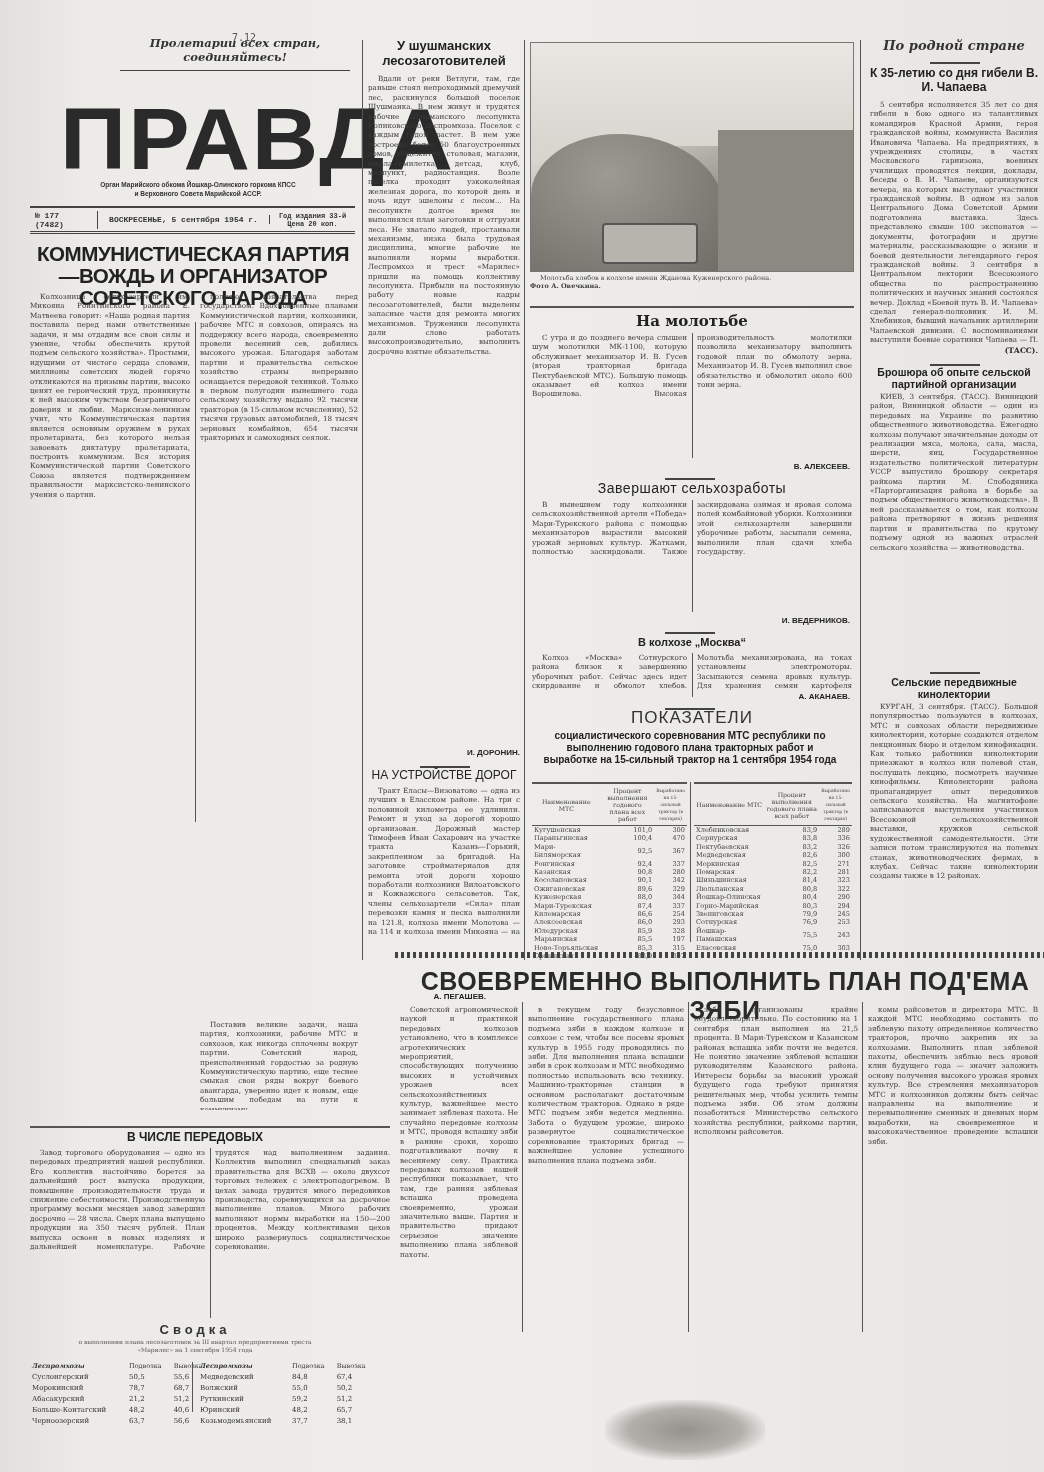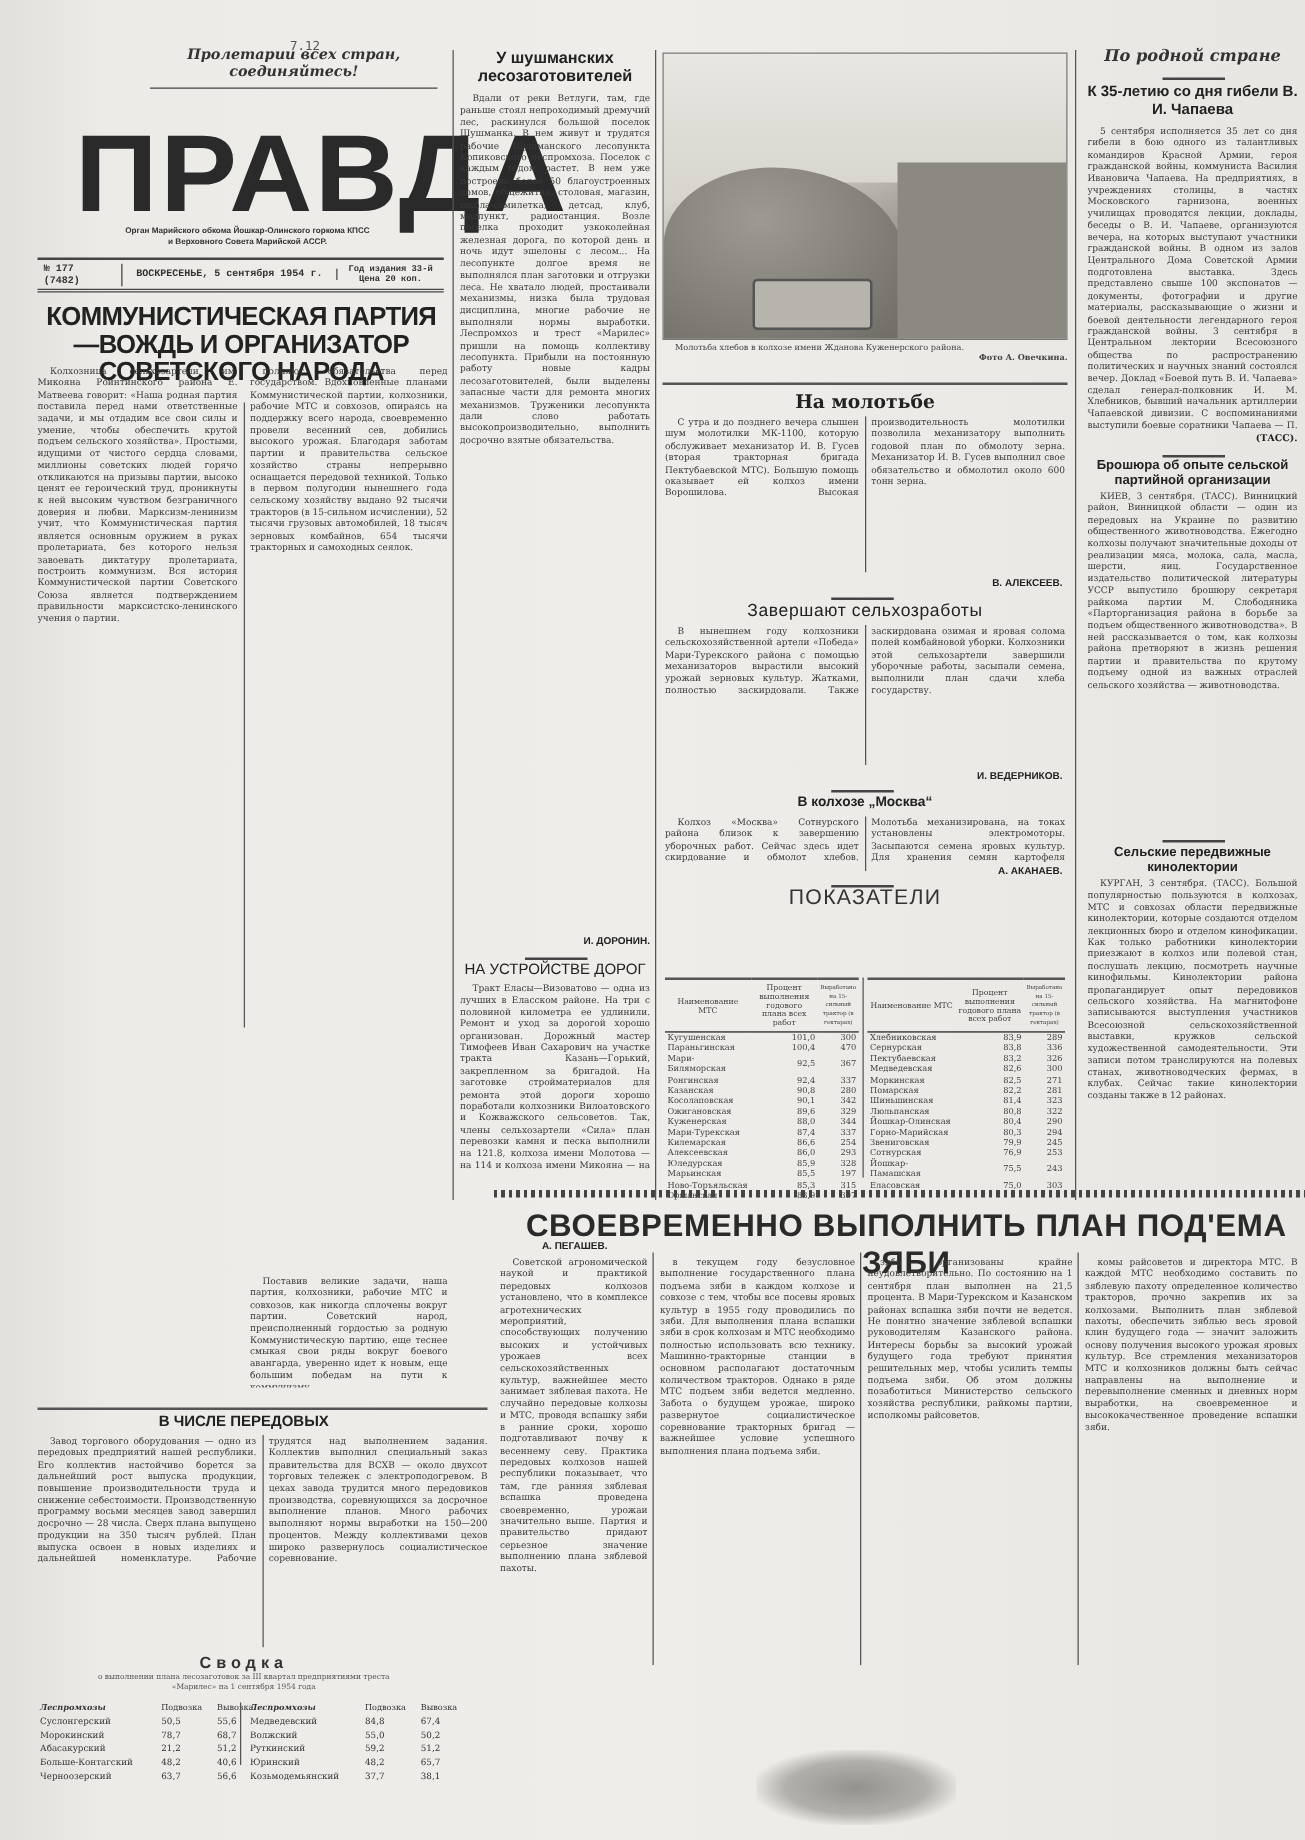--- a/index.html
+++ b/index.html
@@ -103,21 +103,21 @@
   <div class="abs sig" style="left:368px;top:992px;width:118px">А. ПЕГАШЕВ.</div>
 
   <div class="abs photo">
     <div class="sky"></div>
       <div class="stack"></div>
       <div class="wall"></div>
       <div class="cart"></div>
   </div>
   <div class="abs caption">
     <div style="padding-left:10px">Молотьба хлебов в колхозе имени Жданова Куженерского района.</div>
-    <div style="text-align:right;font-weight:bold">Фото А. Овечкина.</div>
+    <div style="text-align:left;font-weight:bold">Фото А. Овечкина.</div>
   </div>
   <div class="hrule" style="left:530px;top:306px;width:324px;height:2px"></div>
 
   <div class="abs hd" style="left:530px;top:312px;width:324px;font-family:'DejaVu Serif',serif;font-size:15px">На молотьбе</div>
   <div class="abs txt" style="left:532px;top:333px;width:320px;height:125px;overflow:hidden;column-count:2;column-gap:10px;column-rule:1px solid #555">
       <p>С утра и до позднего вечера слышен шум молотилки МК-1100, которую обслуживает механизатор И. В. Гусев (вторая тракторная бригада Пектубаевской МТС). Большую помощь оказывает ей колхоз имени Ворошилова. Высокая производительность молотилки позволила механизатору выполнить годовой план по обмолоту зерна. Механизатор И. В. Гусев выполнил свое обязательство и обмолотил около 600 тонн зерна.</p>
     </div>
   <div class="abs sig" style="left:690px;top:462px;width:160px">В. АЛЕКСЕЕВ.</div>
 
   <div class="abs small-rule" style="left:665px;top:474px"></div>
@@ -129,20 +129,21 @@
 
   <div class="abs small-rule" style="left:665px;top:628px"></div>
   <div class="abs hd" style="left:530px;top:636px;width:324px;font-size:11px">В колхозе „Москва“</div>
   <div class="abs txt" style="left:532px;top:653px;width:320px;height:44px;overflow:hidden;column-count:2;column-gap:10px;column-rule:1px solid #555">
       <p>Колхоз «Москва» Сотнурского района близок к завершению уборочных работ. Сейчас здесь идет скирдование и обмолот хлебов. Молотьба механизирована, на токах установлены электромоторы. Засыпаются семена яровых культур. Для хранения семян картофеля построено овощехранилище на 120 тонн.</p>
     </div>
   <div class="abs sig" style="left:690px;top:692px;width:160px">А. АКАНАЕВ.</div>
 
   <div class="abs small-rule" style="left:665px;top:704px"></div>
   <div class="abs" style="left:530px;top:708px;width:324px;text-align:center;font-family:'Liberation Sans',sans-serif;font-size:17px;color:#333;letter-spacing:1px">ПОКАЗАТЕЛИ</div>
+  <div class="abs hd" style="left:540px;top:730px;width:300px;font-size:10px;line-height:12px">социалистического соревнования МТС республики по выполнению годового плана тракторных работ и выработке на 15-сильный трактор на 1 сентября 1954 года</div>
 
   <table class="abs tbl" style="left:532px;top:782px;width:155px">
     <thead>
         <tr>
       <th style="width:70px">Наименование МТС</th>
       <th style="width:55px">Процент выполнения годового плана всех работ</th>
       <th style="font-size:4.5px;width:30px">Выработано на 15-сильный трактор (в гектарах)</th>
     </tr>
       </thead>
     <tbody id="ind-left">

